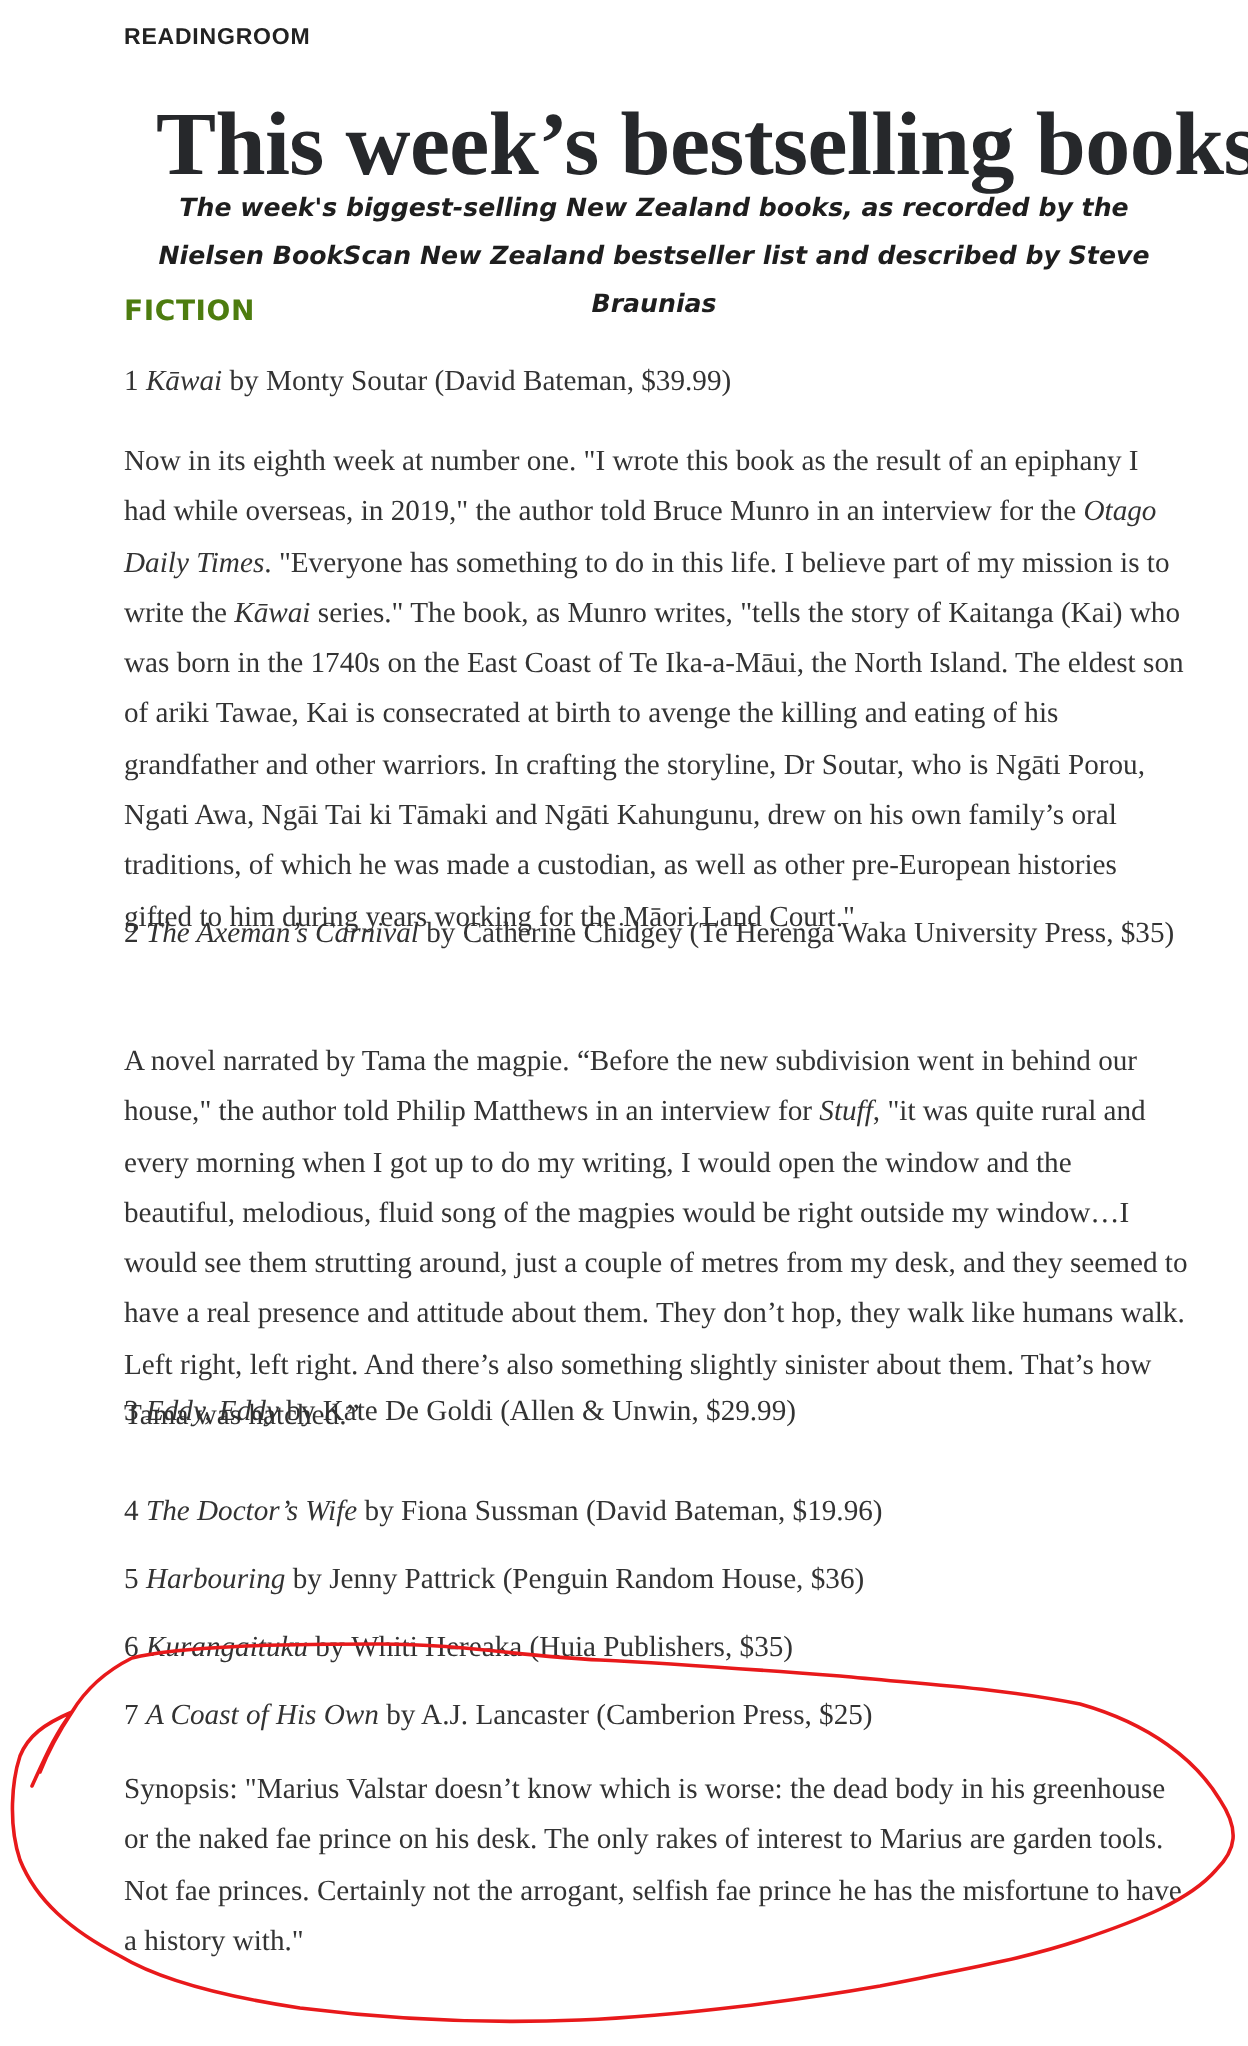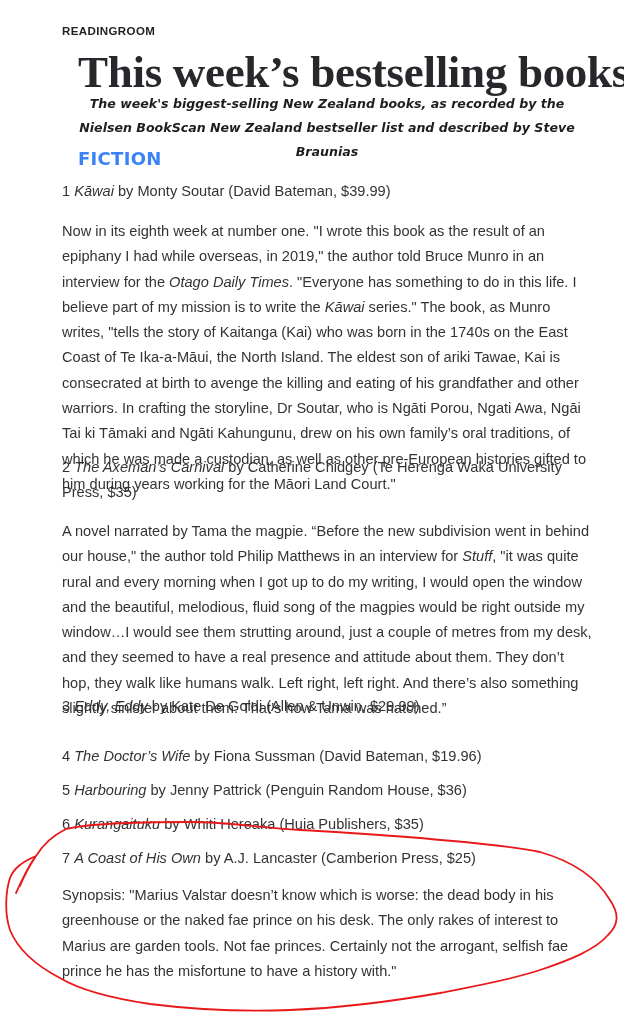--- a/index.html
+++ b/index.html
@@ -1,40 +1,40 @@
 <!DOCTYPE html>
 <html><head>
 <meta charset="utf-8">
 <style>
   html, body { margin: 0; padding: 0; background: #ffffff; }
   body { width: 624px; height: 1023px; position: relative; overflow: hidden; }
   .page { position: absolute; left: 62px; top: 0; width: 528px; color: #2b2b2b; }
   .kicker {
     position: absolute; top: 13px; left: 0;
     font-family: "Liberation Sans", sans-serif; font-weight: bold;
-    font-size: 11.5px; letter-spacing: 0.4px; color: #222; margin-top: 12px;
+    font-size: 11.5px; letter-spacing: 0.4px; color: #222;
   }
   .title {
     position: absolute; top: 30px; left: 0; margin: 16px; white-space: nowrap;
     font-family: "Liberation Serif", serif; font-weight: bold;
     font-size: 45px; line-height: 52px; color: #26282b; letter-spacing: -0.3px;
   }
   .standfirst {
     position: absolute; top: 92px; left: 0; width: 530px; margin: 0;
     font-family: "DejaVu Sans", sans-serif; font-style: italic; font-weight: bold;
     font-size: 12.6px; line-height: 24px; color: #1e1e1e; text-align: center;
   }
   .section {
-    position: absolute; top: 148px; left: 16px;
+    position: absolute; top: 148px; left: 0;
     font-family: "DejaVu Sans", sans-serif; font-weight: bold;
-    font-size: 18px; letter-spacing: 0.3px; color: #3b82f6;
+    font-size: 14px; letter-spacing: 0.3px; color: #4d7c0f;
   }
   .body {
     position: absolute; left: 0; width: 532px; margin: 0;
-    font-family: Liberation Sans, sans-serif; font-size: 14.6px;
+    font-family: Liberation Serif, serif; font-size: 14.6px;
     line-height: 25.3px; color: #333;
   }
   .entry i { font-style: italic; }
   .annot { position: absolute; left: 0; top: 0; pointer-events: none; }
 </style>
 </head>
 <body>
 
 <div class="page">
   <div class="kicker">READINGROOM</div>

